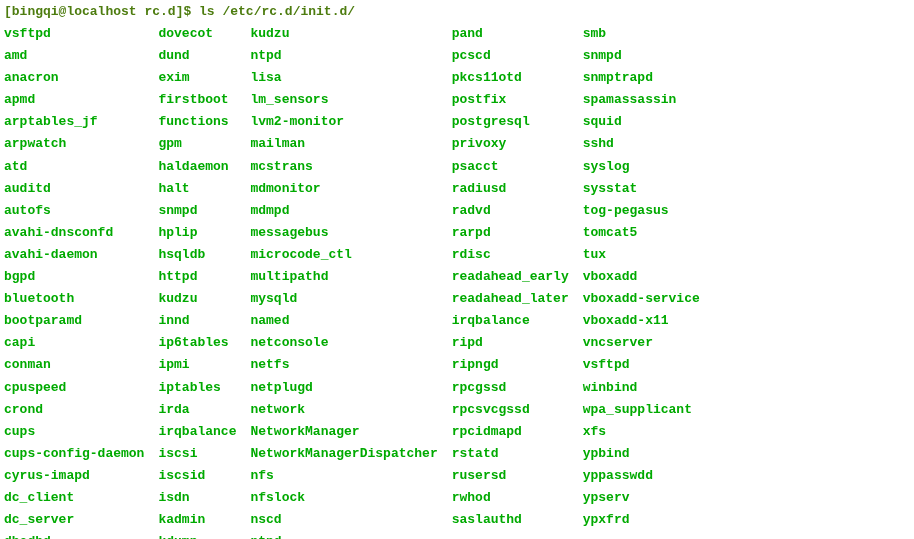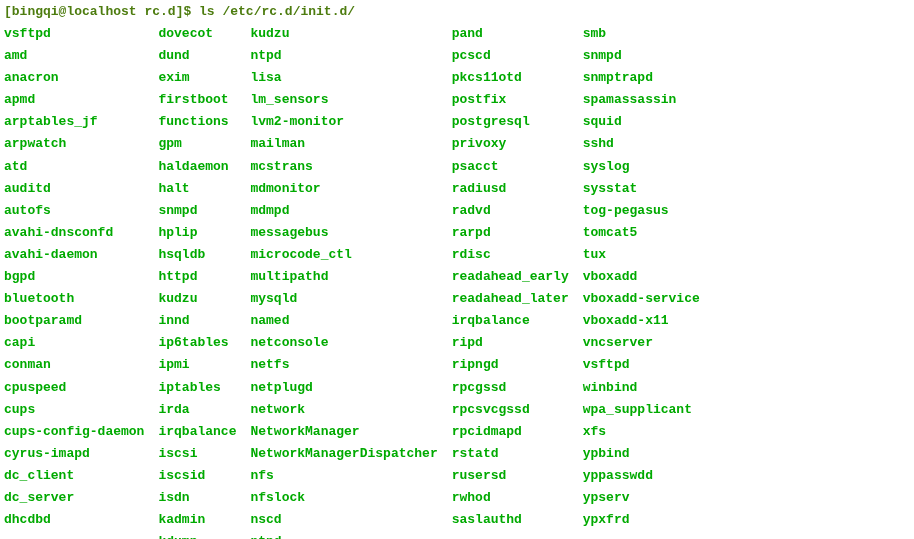--- a/index.html
+++ b/index.html
@@ -54,20 +54,21 @@
       <span>auditd</span>
       <span>autofs</span>
       <span>avahi-dnsconfd</span>
       <span>avahi-daemon</span>
       <span>bgpd</span>
       <span>bluetooth</span>
       <span>bootparamd</span>
       <span>capi</span>
       <span>conman</span>
       <span>cpuspeed</span>
+      <span>crond</span>
       <span>cups</span>
       <span>cups-config-daemon</span>
       <span>cyrus-imapd</span>
       <span>dc_client</span>
       <span>dc_server</span>
       <span>dhcdbd</span>
     </div>
   <div class="col">
       <span>dovecot</span>
       <span>dund</span>

